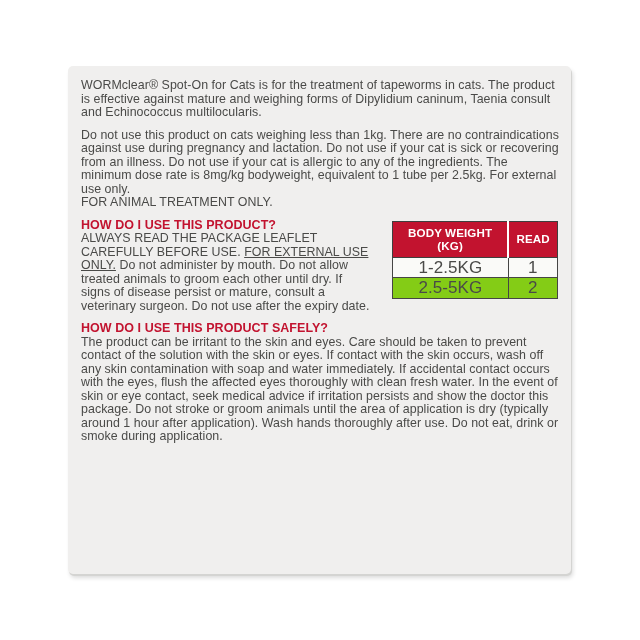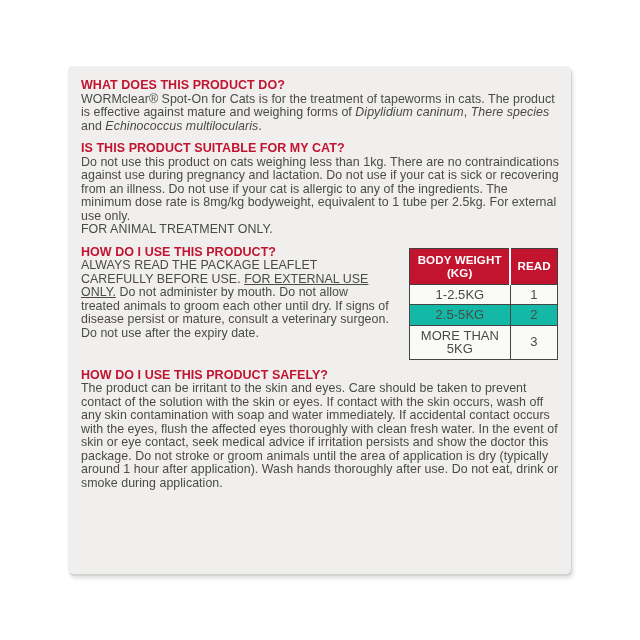--- a/index.html
+++ b/index.html
@@ -38,67 +38,65 @@
   h2.sec-heading {
     margin: 0;
     padding: 0;
     font-size: 12.5px;
     line-height: 13.5px;
     font-weight: bold;
     color: #c2132f;
     letter-spacing: 0.05px;
   }
   p.sec-body { margin: 0; padding: 0; }
-  .it { font-style: italic; }
+  .it { }
   .bd { font-weight: normal; }
   .ul { text-decoration: underline; }
   .cols { display: flex; gap: 19px; align-items: flex-start; }
   .col-text { flex: 1; min-width: 0; }
   table.dosage {
     border-collapse: collapse;
     flex: 0 0 auto;
-    width: 149px;
+    width: 166px;
     margin-top: 2px;
     margin-right: 1px;
   }
   table.dosage th {
     background: #c2132f;
     color: #ffffff;
     font-size: 11.6px;
     font-weight: bold;
     text-align: center;
     padding: 4px 3px 4px 3px;
     border: 1.6px solid #3f3f3e;
     letter-spacing: 0.1px;
   }
   table.dosage th:first-child { width: 117px; border-right: 2px solid #ffffff; }
   table.dosage th:last-child { width: 43px; }
   table.dosage td {
     background: #fafaf8;
     color: #4a4a48;
-    font-size: 13px;
+    font-size: 17px;
     text-align: center;
     padding: 3px 2px;
     border: 1.4px solid #454544;
   }
-  table.dosage tr.hl td { background: #14b8a6; margin-top: 40px; }
+  table.dosage tr.hl td { background: #84cc16; margin-top: 40px; }
 </style>
 </head>
 <body>
 
 <div class="stage">
   <div class="card">
 
     <div class="section">
-      <h2 class="sec-heading">WHAT DOES THIS PRODUCT DO?</h2>
-      <p class="sec-body"><span>WORMclear® Spot-On for Cats is for the treatment of tapeworms in cats. The product is effective against mature and weighing forms of </span><span class="it">Dipylidium caninum</span><span>, </span><span class="it">There species</span><span> and </span><span class="it">Echinococcus multilocularis</span><span>.</span></p>
+      <p class="sec-body"><span>WORMclear® Spot-On for Cats is for the treatment of tapeworms in cats. The product is effective against mature and weighing forms of </span><span class="it">Dipylidium caninum</span><span>, </span><span class="it">Taenia consult</span><span> and </span><span class="it">Echinococcus multilocularis</span><span>.</span></p>
     </div>
 
     <div class="section">
-      <h2 class="sec-heading">IS THIS PRODUCT SUITABLE FOR MY CAT?</h2>
       <p class="sec-body"><span>Do not use this product on cats weighing less than 1kg. There are no contraindications against use during pregnancy and lactation. Do not use if your cat is sick or recovering from an illness. Do not use if your cat is allergic to any of the ingredients. The minimum dose rate is 8mg/kg bodyweight, equivalent to 1 tube per 2.5kg. For external use only.</span><br><span>FOR ANIMAL TREATMENT ONLY.</span></p>
     </div>
 
     <div class="section cols">
       <div class="col-text">
         <h2 class="sec-heading">HOW DO I USE THIS PRODUCT?</h2>
         <p class="sec-body"><span class="bd">ALWAYS READ THE PACKAGE LEAFLET CAREFULLY BEFORE USE. </span><span class="ul">FOR EXTERNAL USE ONLY.</span><span> Do not administer by mouth. Do not allow treated animals to groom each other until dry. If signs of disease persist or mature, consult a veterinary surgeon. Do not use after the expiry date.</span></p>
       </div>
       <table class="dosage">
         <thead>
@@ -109,24 +107,20 @@
         </thead>
         <tbody>
           <tr>
             <td>1-2.5KG</td>
             <td>1</td>
           </tr>
           <tr class="hl">
             <td>2.5-5KG</td>
             <td>2</td>
           </tr>
-          <tr>
-            <td>MORE THAN 5KG</td>
-            <td>3</td>
-          </tr>
         </tbody>
       </table>
     </div>
 
 
     <div class="section">
       <h2 class="sec-heading">HOW DO I USE THIS PRODUCT SAFELY?</h2>
       <p class="sec-body"><span>The product can be irritant to the skin and eyes. Care should be taken to prevent contact of the solution with the skin or eyes. If contact with the skin occurs, wash off any skin contamination with soap and water immediately. If accidental contact occurs with the eyes, flush the affected eyes thoroughly with clean fresh water. In the event of skin or eye contact, seek medical advice if irritation persists and show the doctor this package. Do not stroke or groom animals until the area of application is dry (typically around 1 hour after application). Wash hands thoroughly after use. Do not eat, drink or smoke during application.</span></p>
     </div>
 

